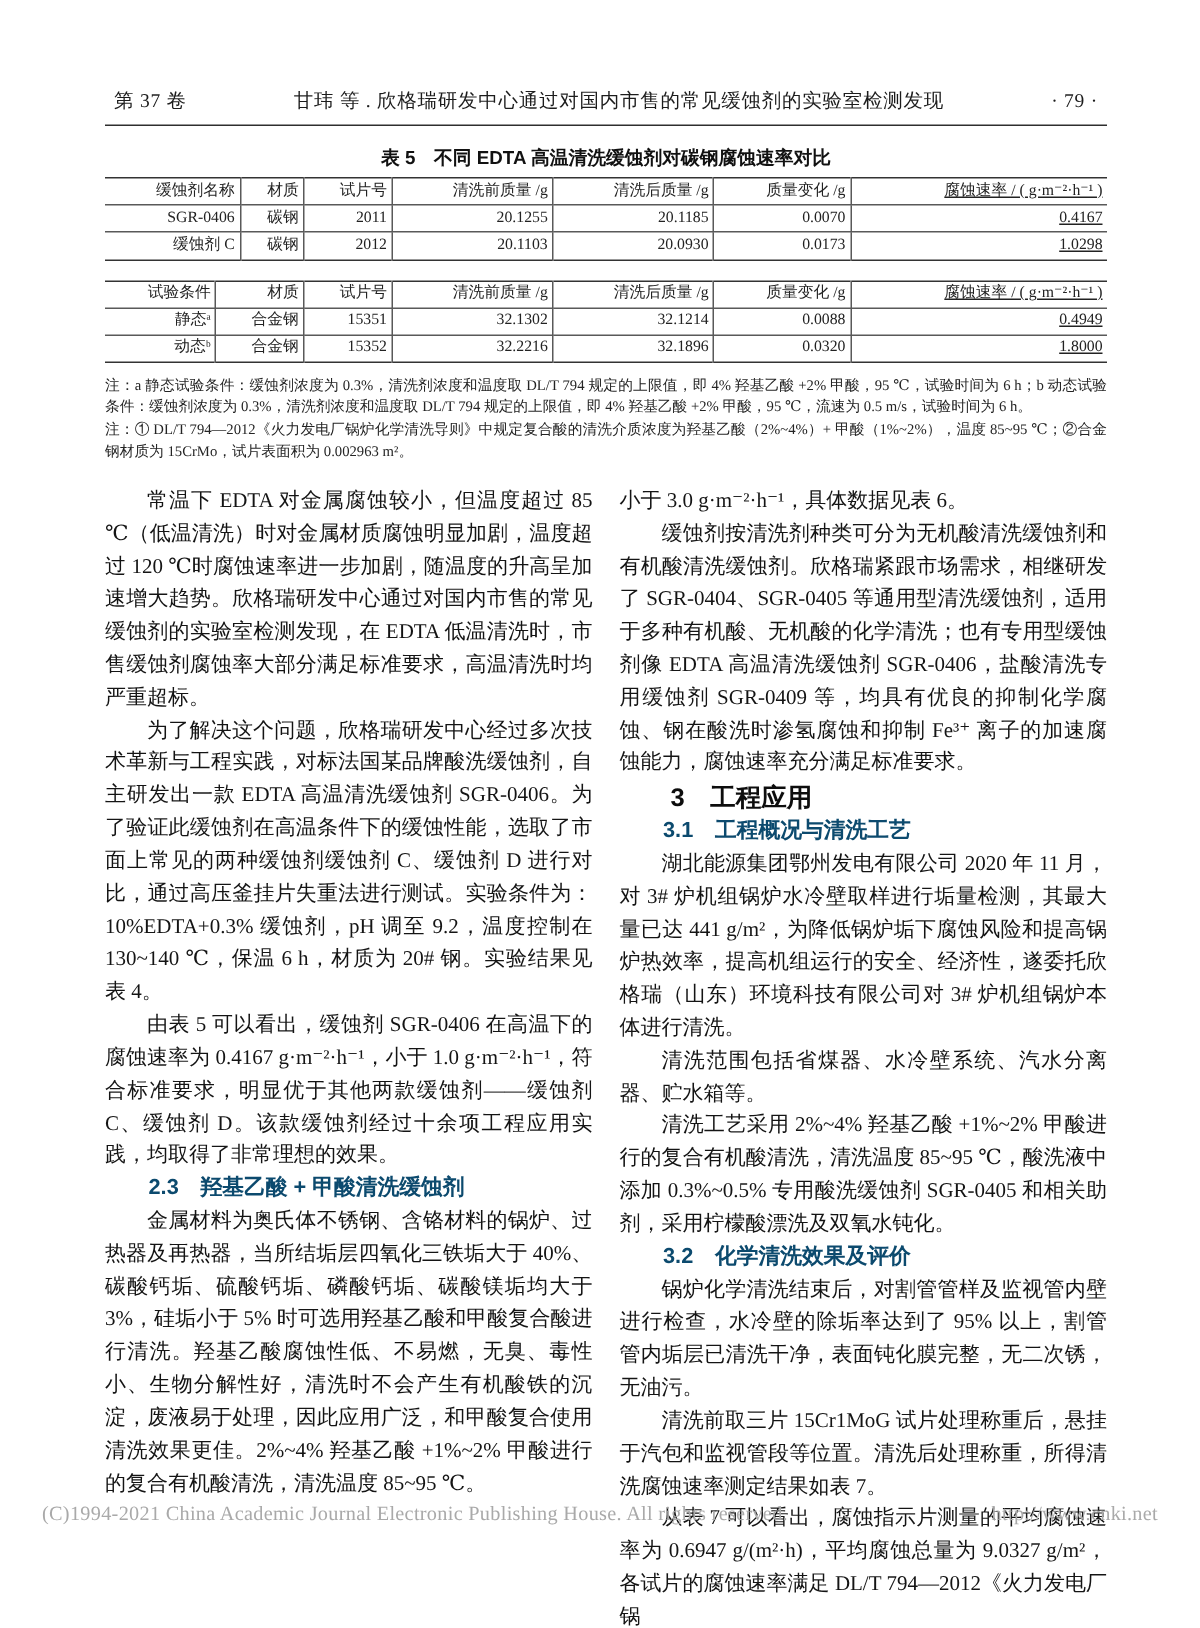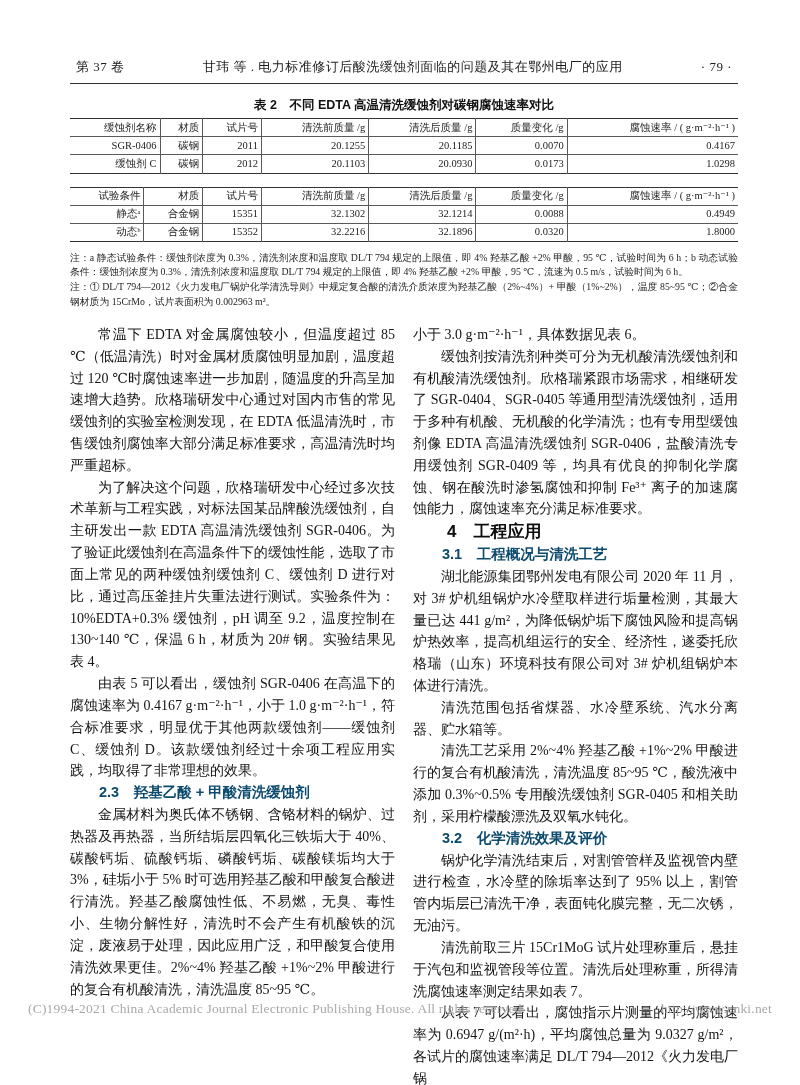--- a/index.html
+++ b/index.html
@@ -32,21 +32,21 @@
   table.paper-table {
     width:100%; border-collapse:collapse;
     font-size:10.5px; text-align:right; color:#222;
     border-top:1.6px solid #333; border-bottom:1.6px solid #333;
   }
   table.paper-table th, table.paper-table td {
     border:1px solid #595959;
     font-weight:normal; padding:1.5px 3px; line-height:1.35;
   }
   table.paper-table tr > :first-child { border-left:none; }
-  table.paper-table tr > :last-child  { border-right:none; }
+  table.paper-table tr > :last-child  { border-right:none;text-decoration:underline; }
   table.paper-table thead th { border-top:none; }
   table.paper-table tbody tr:last-child td { border-bottom:none; }
   
   .notes { margin-top:9px; font-size:9.8px; line-height:1.45; text-align:justify; color:#242424; }
   .notes p { margin:0 0 1px 0; }
   
   .columns { display:flex; gap:18px; margin-top:15px; }
   .col { flex:1; min-width:0; font-size:14px; line-height:1.56; text-align:justify; color:#141414; }
   .col p { margin:0; text-indent:2em; }
   .col p.noindent { text-indent:0; }
@@ -67,26 +67,26 @@
     color:#a9a9a9; font-size:13.5px; letter-spacing:0.2px;
   }
 </style>
 </head>
 <body>
 
 <div class="page">
 
   <div class="run-head">
     <span>第 37 卷</span>
-    <span class="mid">甘玮 等 . 电力标准修订后酸洗缓蚀剂面临的问题及其在鄂州电厂的应用</span>
+    <span class="mid">甘玮 等 . 欣格瑞研发中心通过对国内市售的常见缓蚀剂的实验室检测发现</span>
     <span>· 79 ·</span>
   </div>
 
   <div class="tbl-block">
-    <div class="tbl-title">表 2　不同 EDTA 高温清洗缓蚀剂对碳钢腐蚀速率对比</div>
+    <div class="tbl-title">表 5　不同 EDTA 高温清洗缓蚀剂对碳钢腐蚀速率对比</div>
     <table class="paper-table">
       <thead>
         <tr>
             <th>缓蚀剂名称</th>
             <th>材质</th>
             <th>试片号</th>
             <th>清洗前质量 /g</th>
             <th>清洗后质量 /g</th>
             <th>质量变化 /g</th>
             <th>腐蚀速率 / ( g·m⁻²·h⁻¹ )</th>
@@ -161,21 +161,21 @@
       <p>常温下 EDTA 对金属腐蚀较小，但温度超过 85 ℃（低温清洗）时对金属材质腐蚀明显加剧，温度超过 120 ℃时腐蚀速率进一步加剧，随温度的升高呈加速增大趋势。欣格瑞研发中心通过对国内市售的常见缓蚀剂的实验室检测发现，在 EDTA 低温清洗时，市售缓蚀剂腐蚀率大部分满足标准要求，高温清洗时均严重超标。</p>
       <p>为了解决这个问题，欣格瑞研发中心经过多次技术革新与工程实践，对标法国某品牌酸洗缓蚀剂，自主研发出一款 EDTA 高温清洗缓蚀剂 SGR-0406。为了验证此缓蚀剂在高温条件下的缓蚀性能，选取了市面上常见的两种缓蚀剂缓蚀剂 C、缓蚀剂 D 进行对比，通过高压釜挂片失重法进行测试。实验条件为：10%EDTA+0.3% 缓蚀剂，pH 调至 9.2，温度控制在 130~140 ℃，保温 6 h，材质为 20# 钢。实验结果见表 4。</p>
       <p>由表 5 可以看出，缓蚀剂 SGR-0406 在高温下的腐蚀速率为 0.4167 g·m⁻²·h⁻¹，小于 1.0 g·m⁻²·h⁻¹，符合标准要求，明显优于其他两款缓蚀剂——缓蚀剂 C、缓蚀剂 D。该款缓蚀剂经过十余项工程应用实践，均取得了非常理想的效果。</p>
       <p class="h-sub">2.3　羟基乙酸 + 甲酸清洗缓蚀剂</p>
       <p>金属材料为奥氏体不锈钢、含铬材料的锅炉、过热器及再热器，当所结垢层四氧化三铁垢大于 40%、碳酸钙垢、硫酸钙垢、磷酸钙垢、碳酸镁垢均大于 3%，硅垢小于 5% 时可选用羟基乙酸和甲酸复合酸进行清洗。羟基乙酸腐蚀性低、不易燃，无臭、毒性小、生物分解性好，清洗时不会产生有机酸铁的沉淀，废液易于处理，因此应用广泛，和甲酸复合使用清洗效果更佳。2%~4% 羟基乙酸 +1%~2% 甲酸进行的复合有机酸清洗，清洗温度 85~95 ℃。</p>
 
     </div>
     <div class="col">
       <p class="noindent">小于 3.0 g·m⁻²·h⁻¹，具体数据见表 6。</p>
       <p>缓蚀剂按清洗剂种类可分为无机酸清洗缓蚀剂和有机酸清洗缓蚀剂。欣格瑞紧跟市场需求，相继研发了 SGR-0404、SGR-0405 等通用型清洗缓蚀剂，适用于多种有机酸、无机酸的化学清洗；也有专用型缓蚀剂像 EDTA 高温清洗缓蚀剂 SGR-0406，盐酸清洗专用缓蚀剂 SGR-0409 等，均具有优良的抑制化学腐蚀、钢在酸洗时渗氢腐蚀和抑制 Fe³⁺ 离子的加速腐蚀能力，腐蚀速率充分满足标准要求。</p>
-      <p class="h-main">4　工程应用</p>
+      <p class="h-main">3　工程应用</p>
       <p class="h-sub">3.1　工程概况与清洗工艺</p>
       <p>湖北能源集团鄂州发电有限公司 2020 年 11 月，对 3# 炉机组锅炉水冷壁取样进行垢量检测，其最大量已达 441 g/m²，为降低锅炉垢下腐蚀风险和提高锅炉热效率，提高机组运行的安全、经济性，遂委托欣格瑞（山东）环境科技有限公司对 3# 炉机组锅炉本体进行清洗。</p>
       <p>清洗范围包括省煤器、水冷壁系统、汽水分离器、贮水箱等。</p>
       <p>清洗工艺采用 2%~4% 羟基乙酸 +1%~2% 甲酸进行的复合有机酸清洗，清洗温度 85~95 ℃，酸洗液中添加 0.3%~0.5% 专用酸洗缓蚀剂 SGR-0405 和相关助剂，采用柠檬酸漂洗及双氧水钝化。</p>
       <p class="h-sub">3.2　化学清洗效果及评价</p>
       <p>锅炉化学清洗结束后，对割管管样及监视管内壁进行检查，水冷壁的除垢率达到了 95% 以上，割管管内垢层已清洗干净，表面钝化膜完整，无二次锈，无油污。</p>
       <p>清洗前取三片 15Cr1MoG 试片处理称重后，悬挂于汽包和监视管段等位置。清洗后处理称重，所得清洗腐蚀速率测定结果如表 7。</p>
       <p>从表 7 可以看出，腐蚀指示片测量的平均腐蚀速率为 0.6947 g/(m²·h)，平均腐蚀总量为 9.0327 g/m²，各试片的腐蚀速率满足 DL/T 794—2012《火力发电厂锅</p>
 
     </div>

